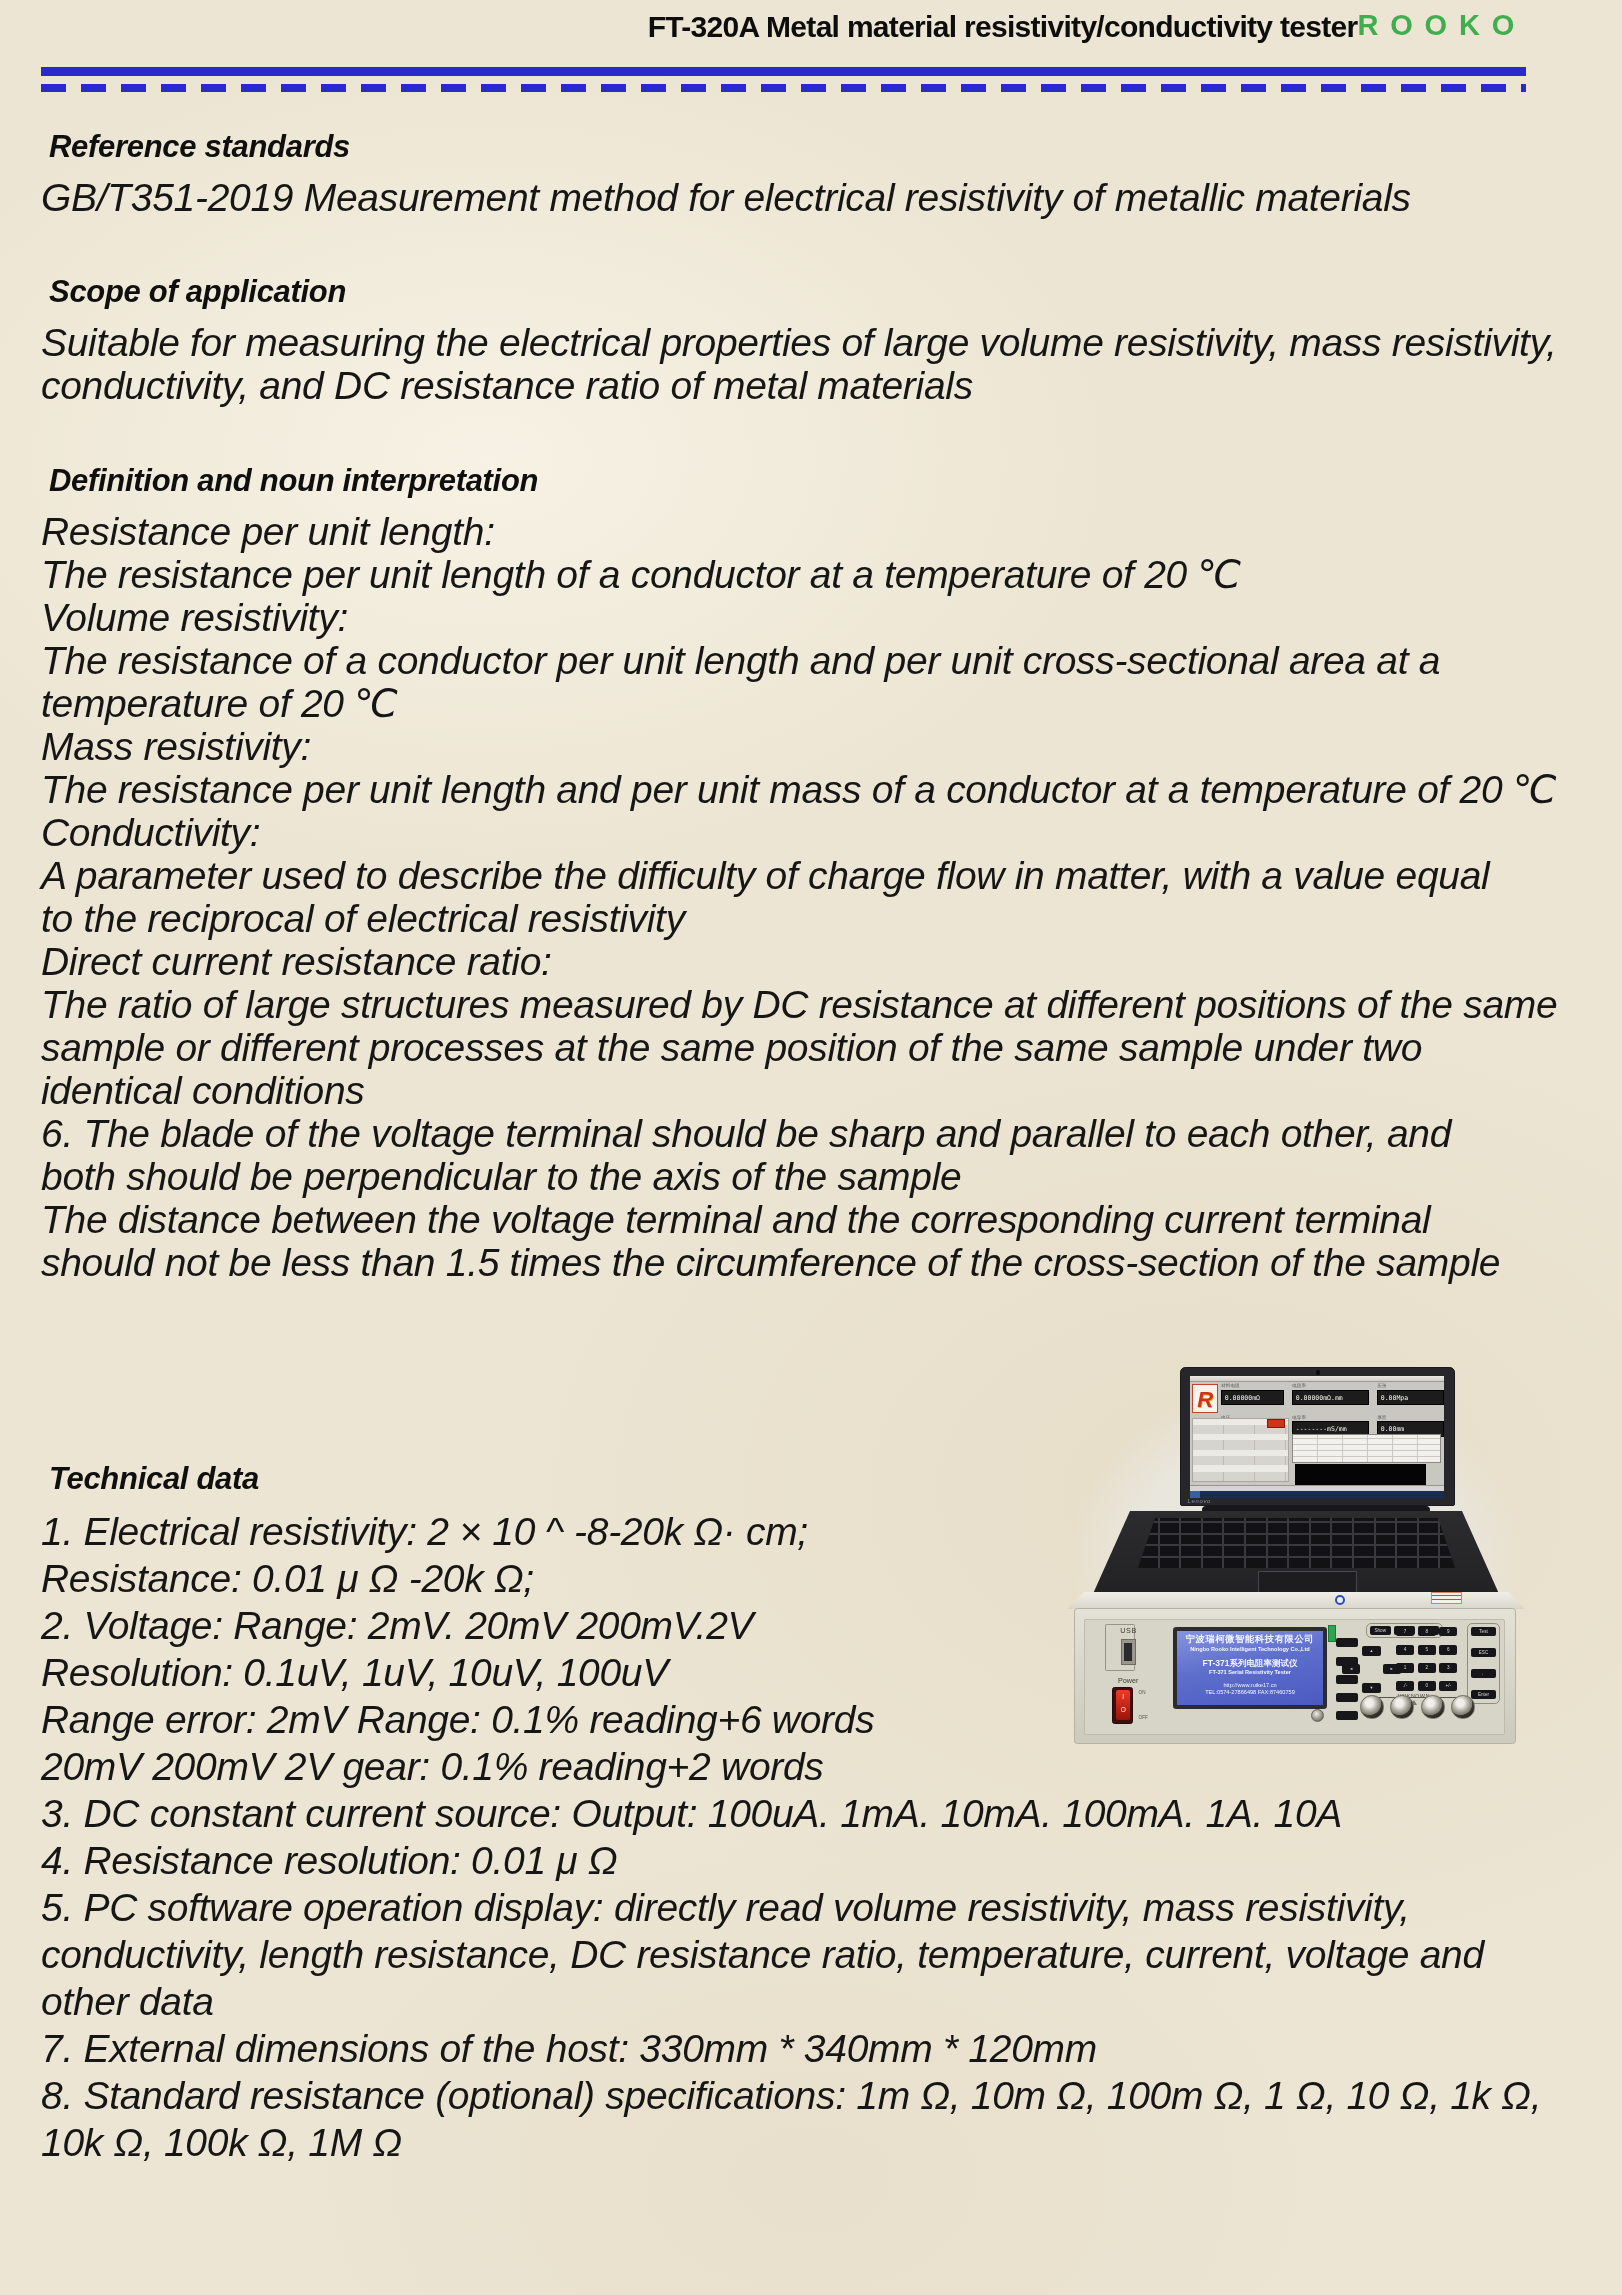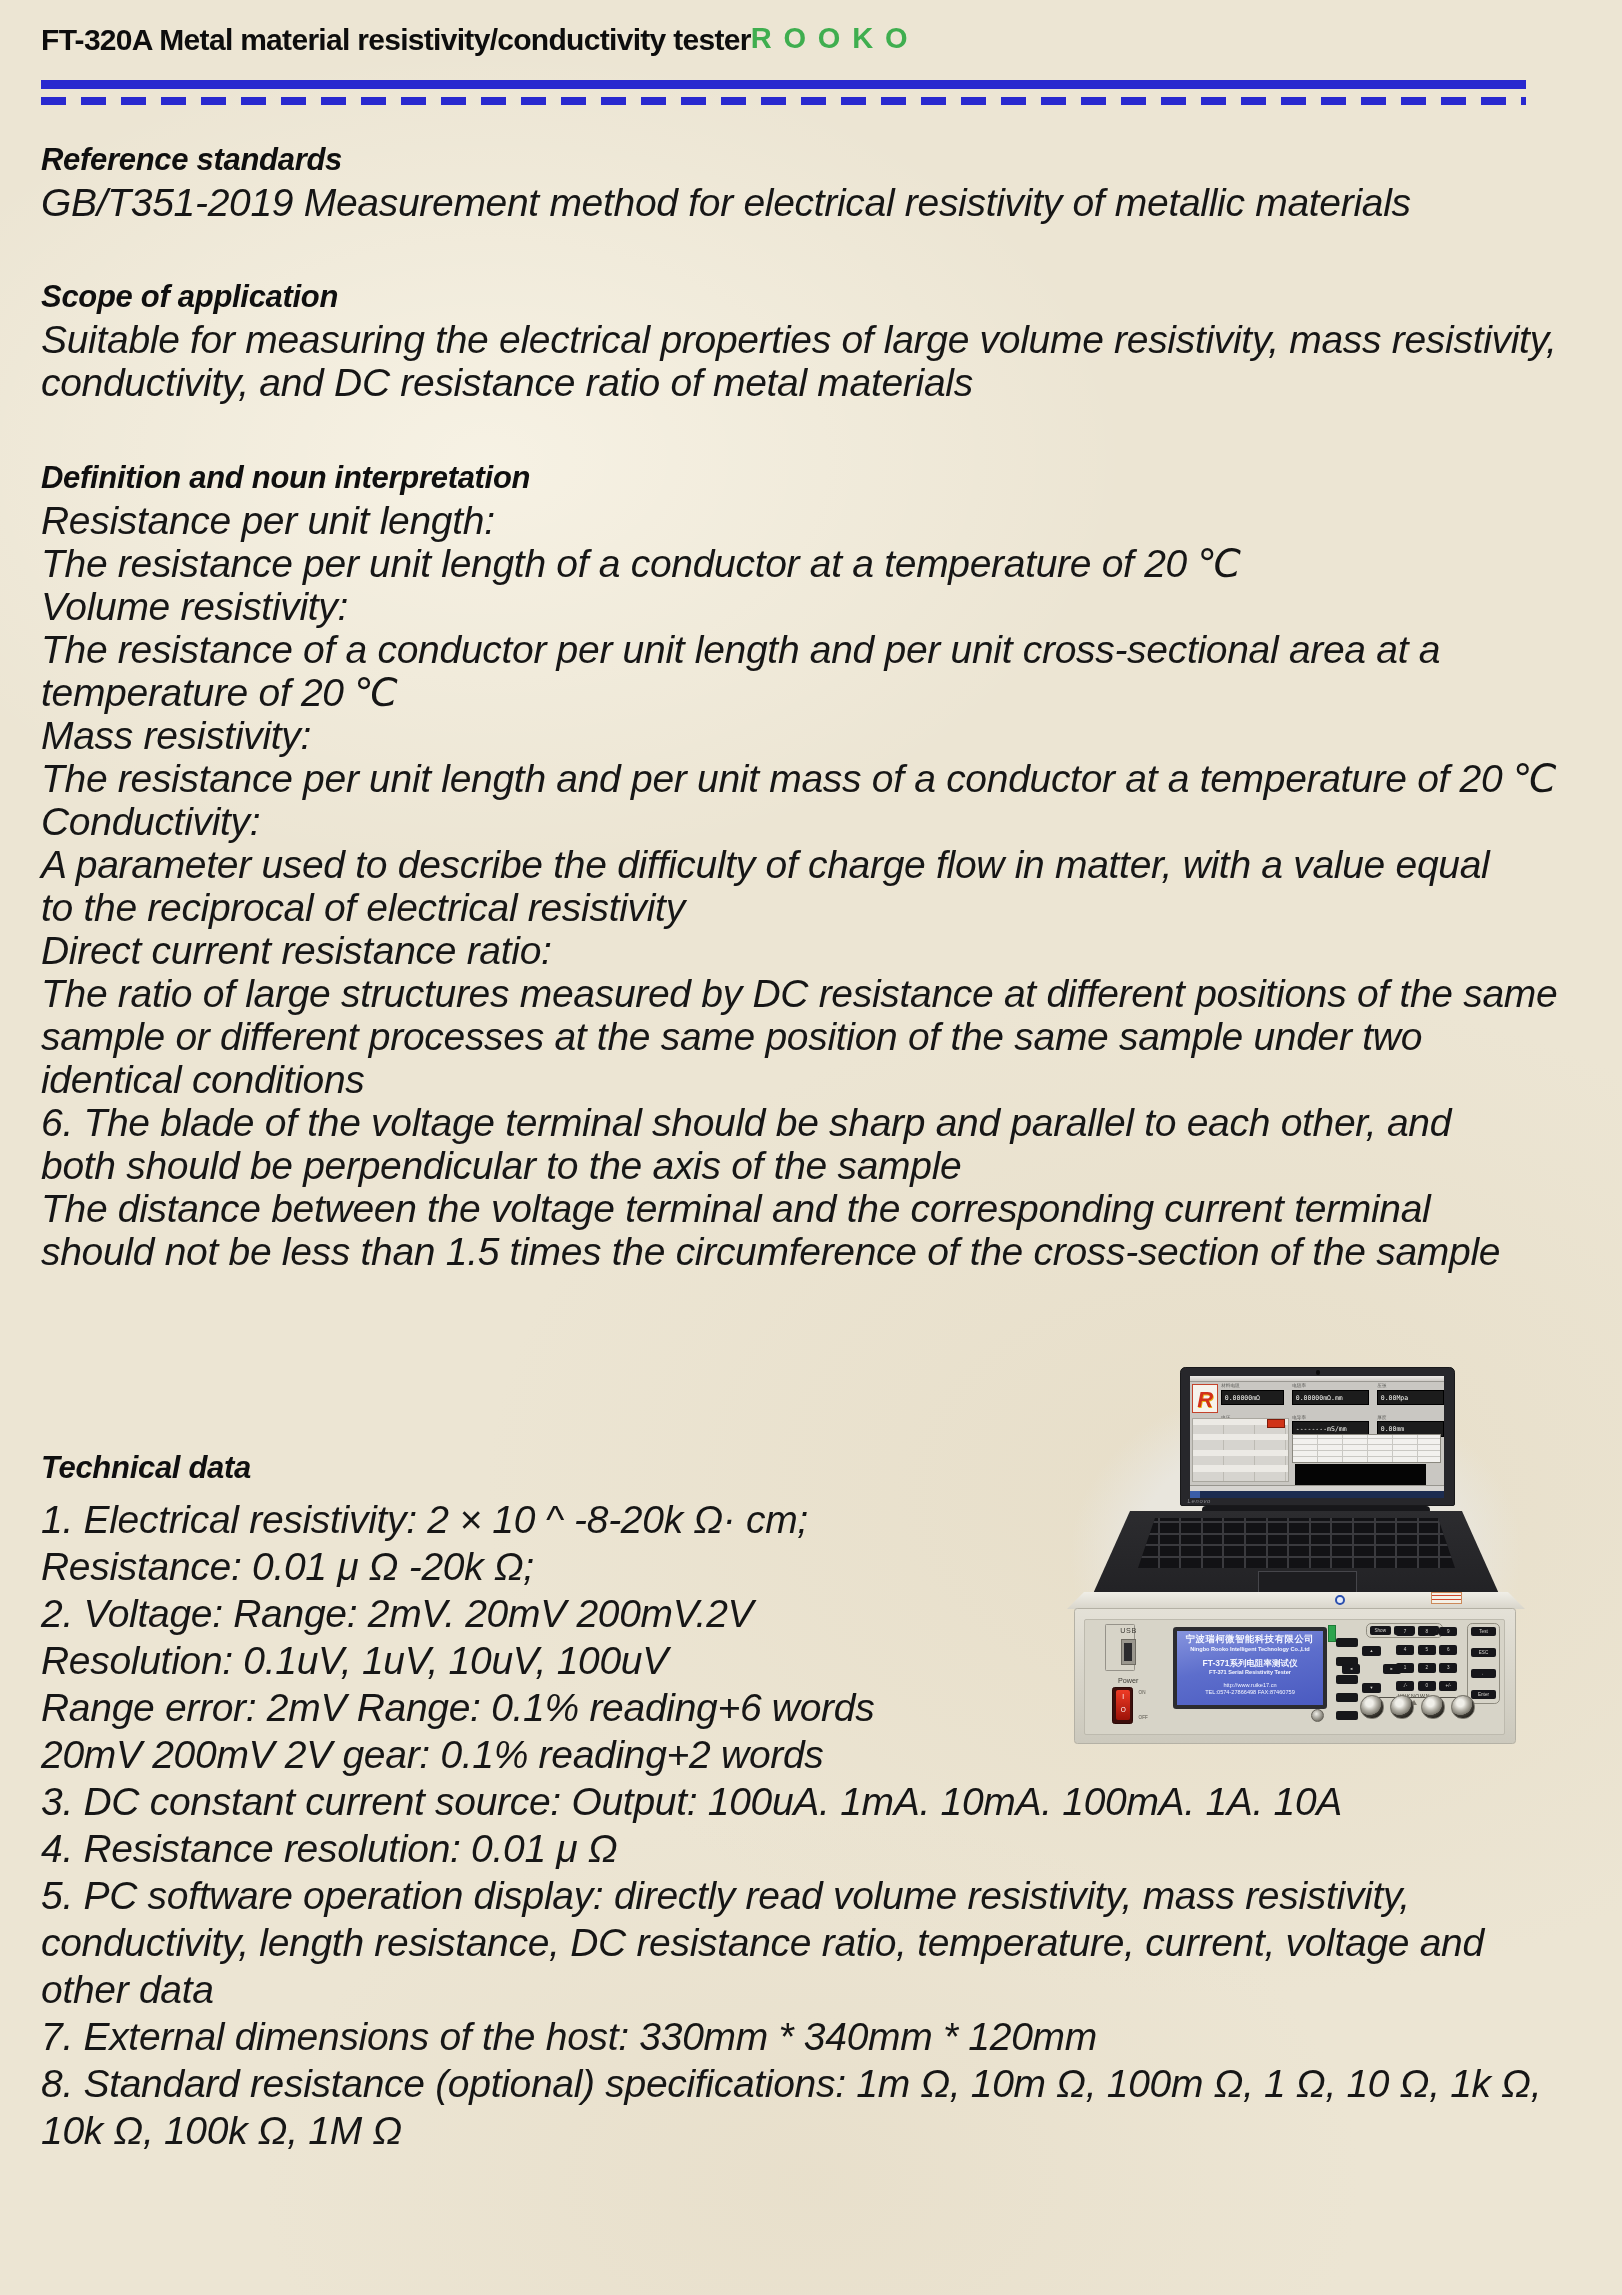--- a/index.html
+++ b/index.html
@@ -7,27 +7,27 @@
     position:relative; width:1623px; height:2295px; overflow:hidden;
     background-color:#ece5d3;
     background-image:
       radial-gradient(ellipse 916px 589px at 30% 20%, rgba(255,252,242,.55), transparent 70%),
       radial-gradient(ellipse 1047px 720px at 75% 65%, rgba(224,213,188,.45), transparent 70%),
       radial-gradient(ellipse 785px 523px at 50% 95%, rgba(228,218,196,.5), transparent 70%);
     font-family:"Liberation Sans","DejaVu Sans",sans-serif;
     color:#141414;
   }
   .content{position:absolute; left:41px; top:0; width:1531px;}
-  .header{display:flex; justify-content:flex-start; align-items:flex-start; padding-top:19px; height:43px;}
+  .header{display:flex; justify-content:flex-end; align-items:flex-start; padding-top:6px; height:43px;}
   .title{font-size:30px; font-weight:bold; letter-spacing:-0.7px; line-height:41px; color:#0d0d0d; white-space:pre;}
   .brand{font-size:29px; font-weight:bold; letter-spacing:11.8px; line-height:38px; color:#3fae4f; margin-right:46px; white-space:pre;}
   .rule-solid{width:1485px; height:8.5px; background:#2929cf; margin-top:18.3px;}
   .rule-dashed{width:1485px; height:8.5px; margin-top:7.9px;
     background:repeating-linear-gradient(90deg,#2929cf 0 25px, transparent 25px 40px);}
-  .h{margin:0; font-style:italic; font-weight:bold; font-size:31px; line-height:43px; letter-spacing:-0.3px; color:#0f0f0f;}
+  .h{margin:8px; font-style:italic; font-weight:bold; font-size:31px; line-height:43px; letter-spacing:-0.3px; color:#0f0f0f;}
   .lines{margin:0;}
   .line{margin:0; font-style:italic; font-size:39px; line-height:43px; letter-spacing:-0.3px; white-space:pre; color:#161616;}
   .line.tech{line-height:47px;}
   .s1{margin-top:33px;}
   .s2{margin-top:51px;}
   .s3{margin-top:52px;}
   .s4{margin-top:173px;}
   .s4 .lines{margin-top:6.5px;}
 
   

